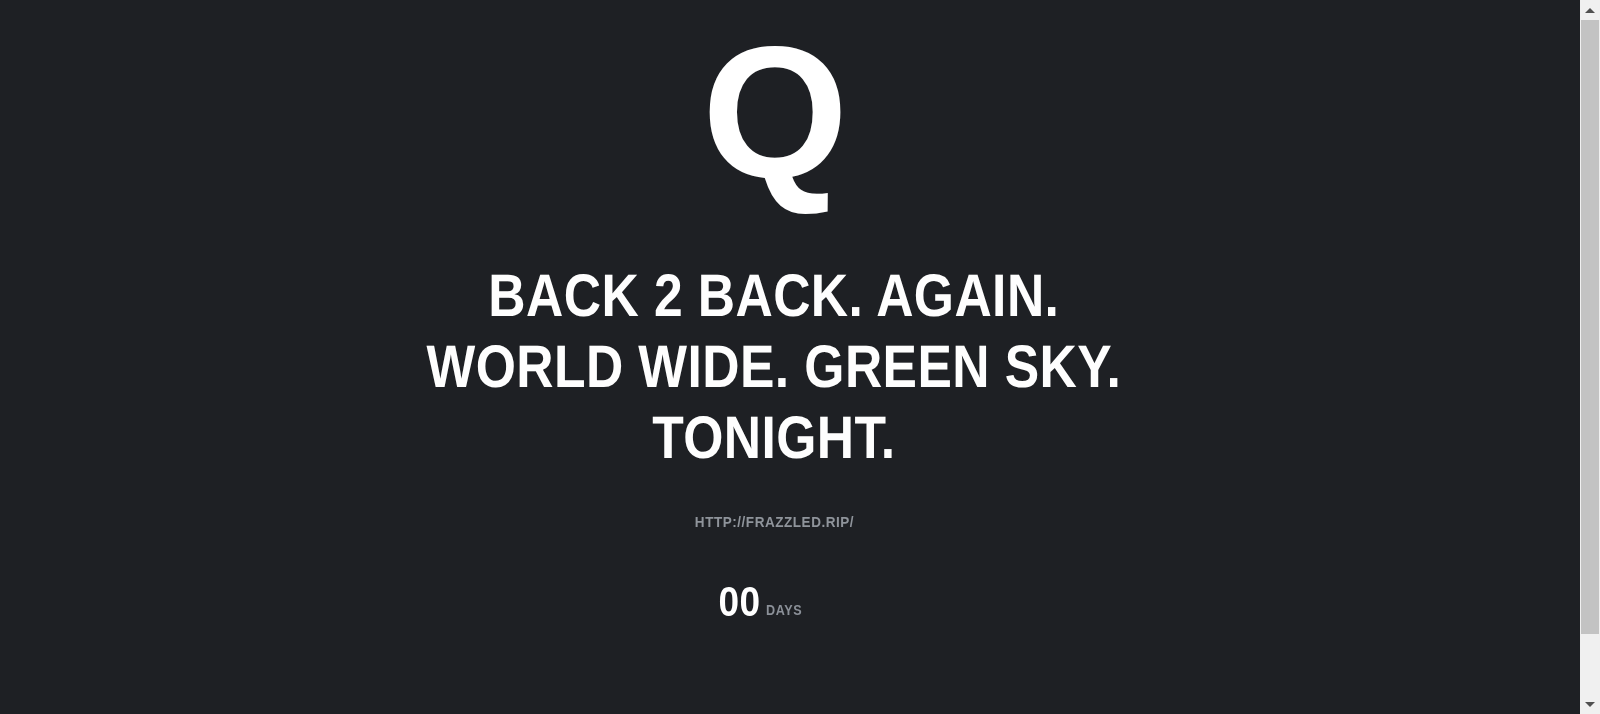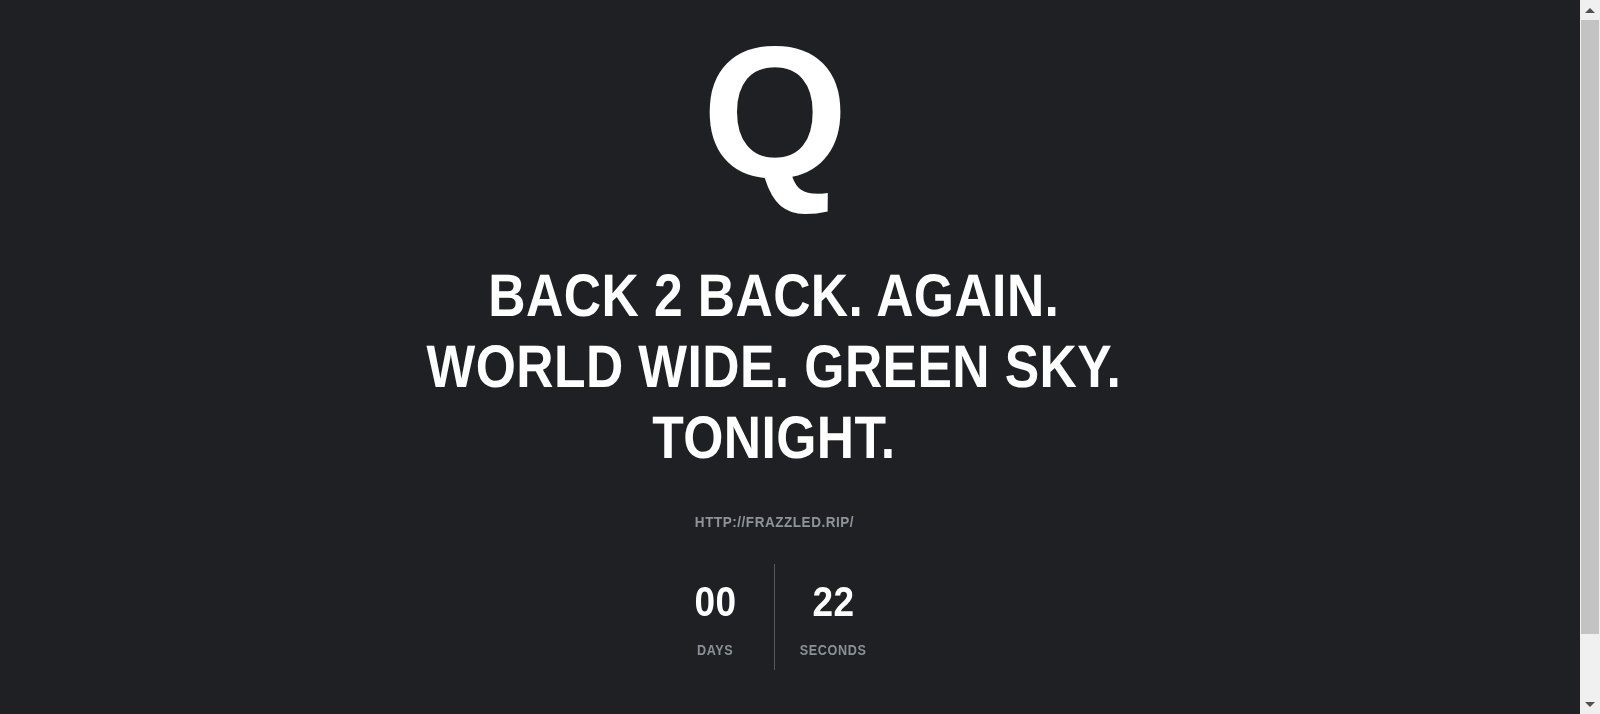--- a/index.html
+++ b/index.html
@@ -101,21 +101,21 @@
     margin-top: 34px;
     display: flex;
     flex-direction: row;
     align-items: stretch;
     justify-content: center;
   }
   .cd-unit {
     width: 118px;
     padding: 14px 0 8px 0;
     display: flex;
-    flex-direction: column;
+    flex-direction: row;
     align-items: center;
     position: relative;
   }
   .cd-unit + .cd-unit::before {
     content: "";
     position: absolute;
     left: 0;
     top: 0;
     bottom: -4px;
     width: 1px;
@@ -210,24 +210,20 @@
 
       <div class="countdown">
 
         <div class="cd-unit">
           <span class="cd-value">00</span>
           <span class="cd-label">DAYS</span>
         </div>
 
 
 
-        <div class="cd-unit">
-          <span class="cd-value">22</span>
-          <span class="cd-label">SECONDS</span>
-        </div>
 
       </div>
 
     </div>
   </div>
 
   <div class="scrollbar">
     <div class="sb-btn up">
       <span class="sb-arrow up-arrow"></span>
     </div>

